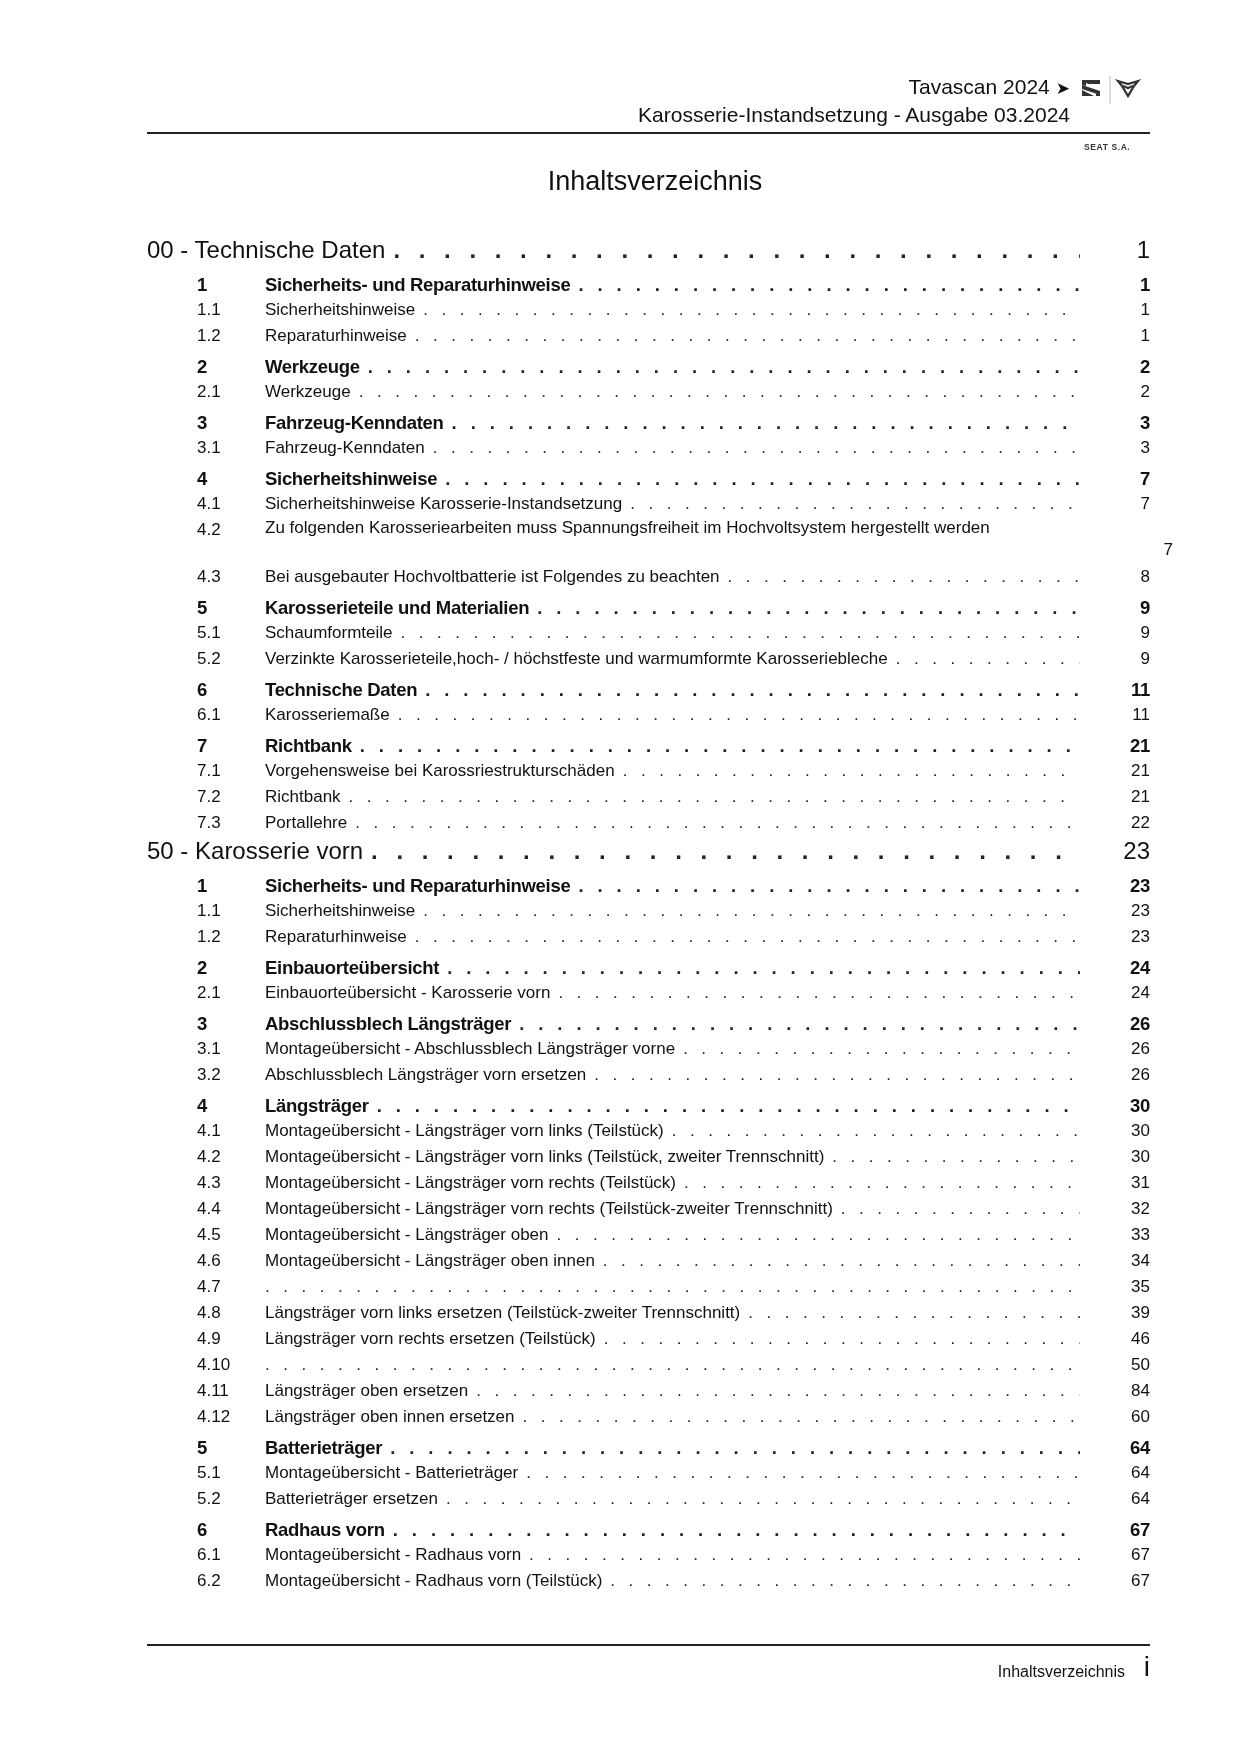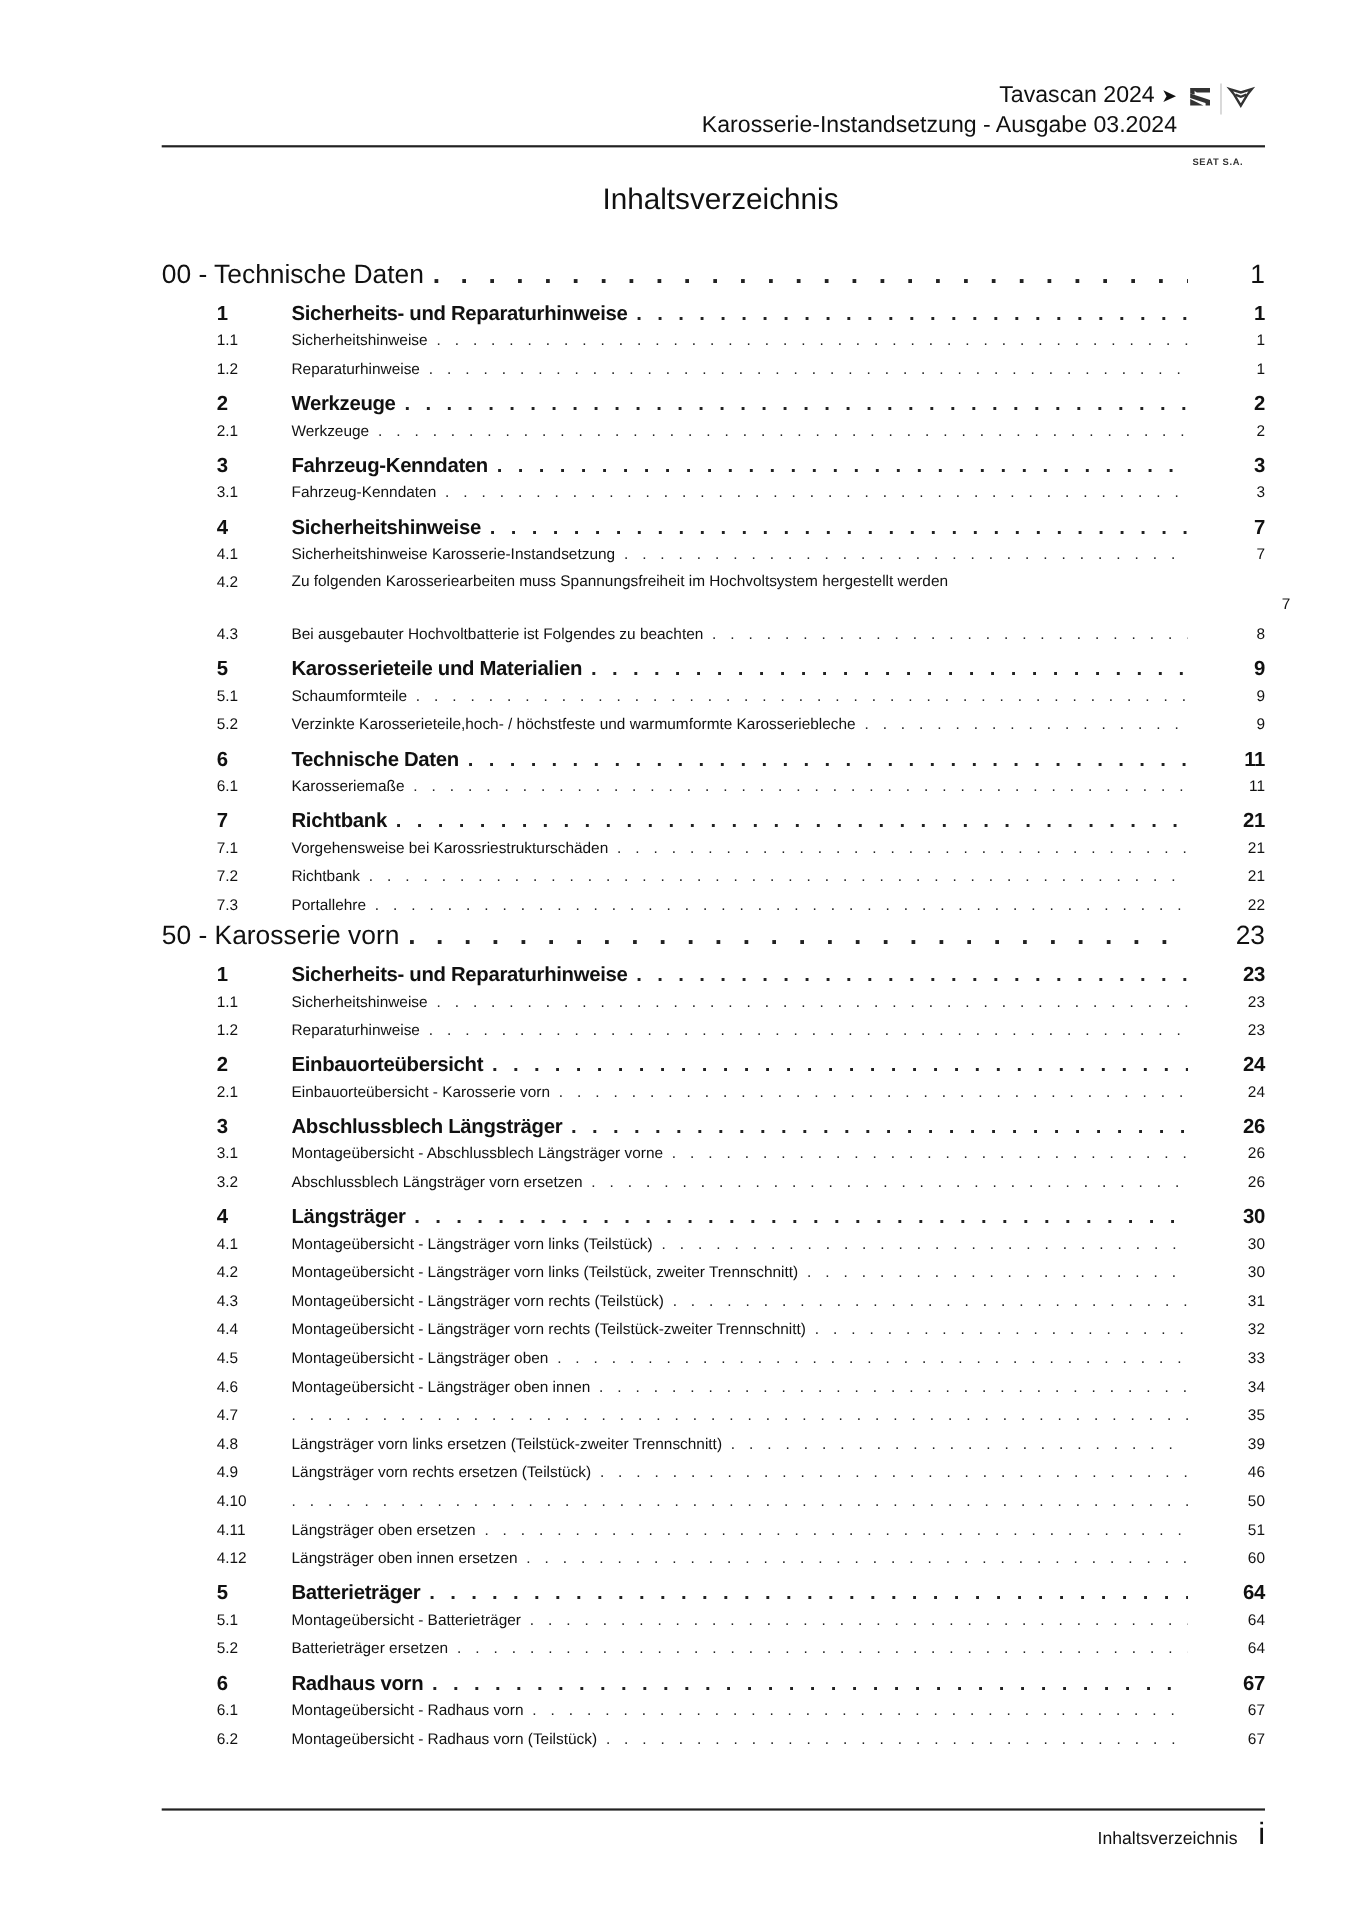--- a/index.html
+++ b/index.html
@@ -17,21 +17,21 @@
                   letter-spacing: 0.6px; color: #333; white-space: nowrap; margin-top: 32px; }
   .page-title { position: absolute; left: 0; width: 1310px; top: 166px; text-align: center;
                 font-size: 27px; }
   .toc { position: absolute; left: 147px; top: 235px; width: 1003px; }
   .row { position: relative; display: flex; align-items: baseline; white-space: nowrap; }
   .row.chapter { font-size: 24px; height: 37px; line-height: 30px; }
   .row.chapter.later { }
   .row.section { font-size: 18.5px; height: 25px; line-height: 25px; margin-top: 5px; font-weight: bold;
                  letter-spacing: -0.3px; }
   .row.section.first { margin-top: 0; }
-  .row.sub { font-size: 14px; height: 26px; line-height: 25px; }
+  .row.sub { font-size: 17px; height: 26px; line-height: 25px; }
   .row.sub.wrap { height: 47px; align-items: flex-start; }
   .num { display: inline-block; width: 68px; margin-left: 50px; flex: none; }
   .chapter .title { flex: none; }
   .title { flex: none; padding-right: 8px; }
   .wrap .title { white-space: normal; width: 830px; line-height: 22px; }
   .leader { flex: 1 1 auto; overflow: hidden; color: #222; letter-spacing: 4.4px; font-weight: normal; }
   .chapter .leader { letter-spacing: 6px; font-weight: bold; }
   .section .leader { font-weight: bold; }
   .wrap .leader { align-self: flex-end; margin-bottom: 3px; }
   .pg { flex: none; width: 60px; text-align: right; padding-left: 10px; }
@@ -313,21 +313,21 @@
     </div>
     <div class="row sub">
       <span class="num">4.10</span>
       <span class="leader">. . . . . . . . . . . . . . . . . . . . . . . . . . . . . . . . . . . . . . . . . . . . . . . . . . . . . . . . . . . . . . . . . . . . . . . . . . . . . . . . . . . . . . . . . . . . . . . . . . . . . . . . . . . . . . . . . . . . .</span>
       <span class="pg">50</span>
     </div>
     <div class="row sub">
       <span class="num">4.11</span>
       <span class="title">Längsträger oben ersetzen</span>
       <span class="leader">. . . . . . . . . . . . . . . . . . . . . . . . . . . . . . . . . . . . . . . . . . . . . . . . . . . . . . . . . . . . . . . . . . . . . . . . . . . . . . . . . . . . . . . . . . . . . . . . . . . . . . . . . . . . . . . . . . . . .</span>
-      <span class="pg">51</span>
+      <span class="pg">84</span>
     </div>
     <div class="row sub">
       <span class="num">4.12</span>
       <span class="title">Längsträger oben innen ersetzen</span>
       <span class="leader">. . . . . . . . . . . . . . . . . . . . . . . . . . . . . . . . . . . . . . . . . . . . . . . . . . . . . . . . . . . . . . . . . . . . . . . . . . . . . . . . . . . . . . . . . . . . . . . . . . . . . . . . . . . . . . . . . . . . .</span>
       <span class="pg">60</span>
     </div>
     <div class="row section">
       <span class="num">5</span>
       <span class="title">Batterieträger</span>

